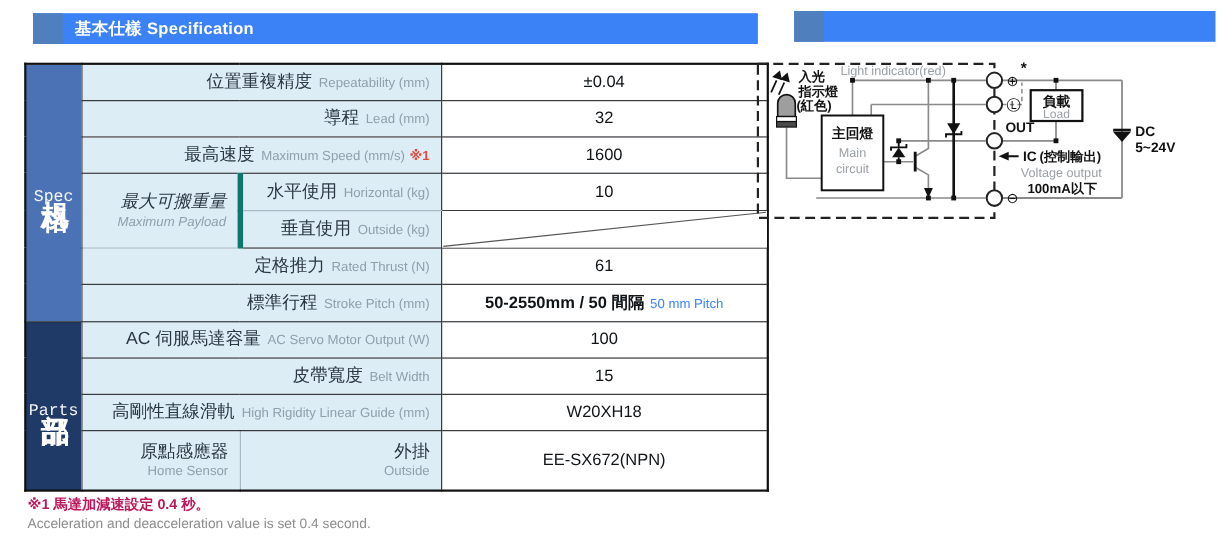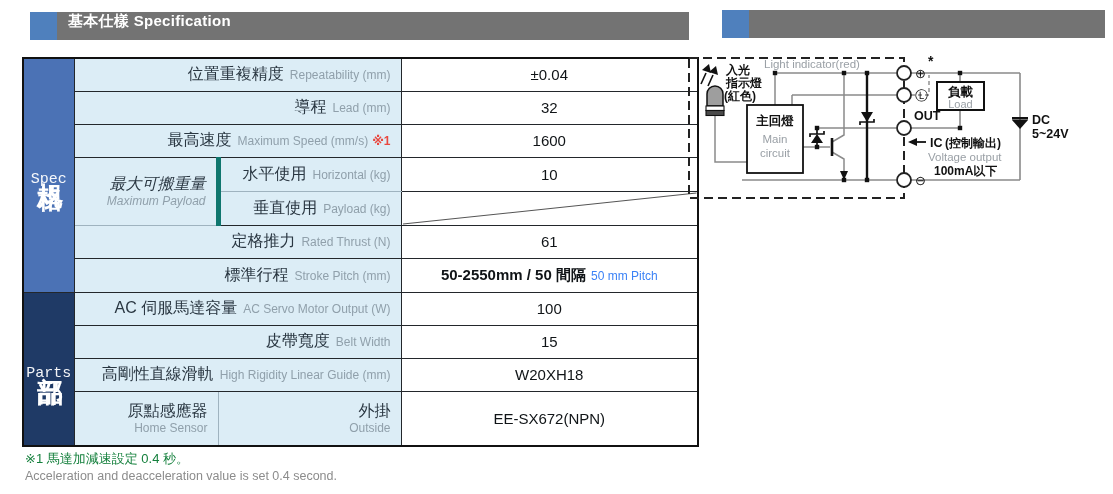--- a/index.html
+++ b/index.html
@@ -1,20 +1,20 @@
 <!DOCTYPE html>
 <html><head>
 <meta charset="utf-8">
 <style>
   html,body{margin:0;padding:0;background:#fff;}
   .page{position:relative;width:1113px;height:494px;background:#fff;
         font-family:"Liberation Sans","DejaVu Sans",sans-serif;overflow:hidden;}
 
   
-  .secbar{position:absolute;height:28px;background:#737373;display:flex;align-items:flex-start;}
+  .secbar{position:absolute;height:28px;background:#3b82f6;display:flex;align-items:center;}
   .secbar .accent{width:27px;height:28px;background:#4f80bd;flex:0 0 auto;}
   .secbar .sectitle{color:#fff;font-weight:bold;font-size:15px;letter-spacing:.3px;padding-left:11px;white-space:nowrap;}
   #bar-left{left:30px;top:12px;width:659px;}
   #bar-right{left:722px;top:10px;width:383px;}
   #bar-right .sectitle{font-size:13.5px;}
 
   
   .spec-table{position:absolute;left:22px;top:57px;border-collapse:collapse;table-layout:fixed;
               width:675px;border:2px solid #111;}
   .spec-table td{border:1px solid #23272b;padding:0 10px;vertical-align:middle;overflow:hidden;}
@@ -35,21 +35,21 @@
   td.subdiv{border-left:1px solid #9fb3bf;}
   td.graytop{border-top:1px solid #9fb3bf;}
   td.graybottom{border-bottom:1px solid #9fb3bf;}
   .two-line .cjk{display:block;line-height:1.25;}
   .two-line .en{display:block;margin-left:0;line-height:1.2;}
   td.diagcell{position:relative;padding:0;}
   td.diagcell svg{position:absolute;left:0;top:0;width:100%;height:100%;display:block;}
 
   
   .notes{position:absolute;left:25px;top:451px;line-height:1.25;}
-  .note-red{color:#15803d;font-size:13px;font-weight:400;}
+  .note-red{color:#be185d;font-size:13px;font-weight:700;}
   .note-gray{color:#8c8c8c;font-size:12.5px;margin-top:2px;}
 
   
   .diagram{position:absolute;left:682px;top:50px;width:398px;height:160px;}
   .diagram svg{display:block;}
   text{font-family:"Liberation Sans","DejaVu Sans",sans-serif;}
 </style>
 </head>
 <body>
 
@@ -97,21 +97,21 @@
         <span class="cjk">最大可搬重量</span>
         <span class="en">Maximum Payload</span>
       </td>
       <td class="lbl subdiv graybottom">
         <span class="cjk">水平使用</span><span class="en">Horizontal (kg)</span>
       </td>
       <td class="val">10</td>
     </tr>
     <tr class="h34">
       <td class="lbl subdiv graytop">
-        <span class="cjk">垂直使用</span><span class="en">Payload (kg)</span>
+        <span class="cjk">垂直使用</span><span class="en">Outside (kg)</span>
       </td>
       <td class="val diagcell">
         <svg viewBox="0 0 297 34" preserveAspectRatio="none">
               <line x1="1" y1="33" x2="296" y2="1" stroke="#555" stroke-width="1.1"></line>
             </svg>
       </td>
     </tr>
     <tr class="h33">
       <td class="lbl" colspan="2">
         <span class="cjk">定格推力</span><span class="en">Rated Thrust (N)</span>

